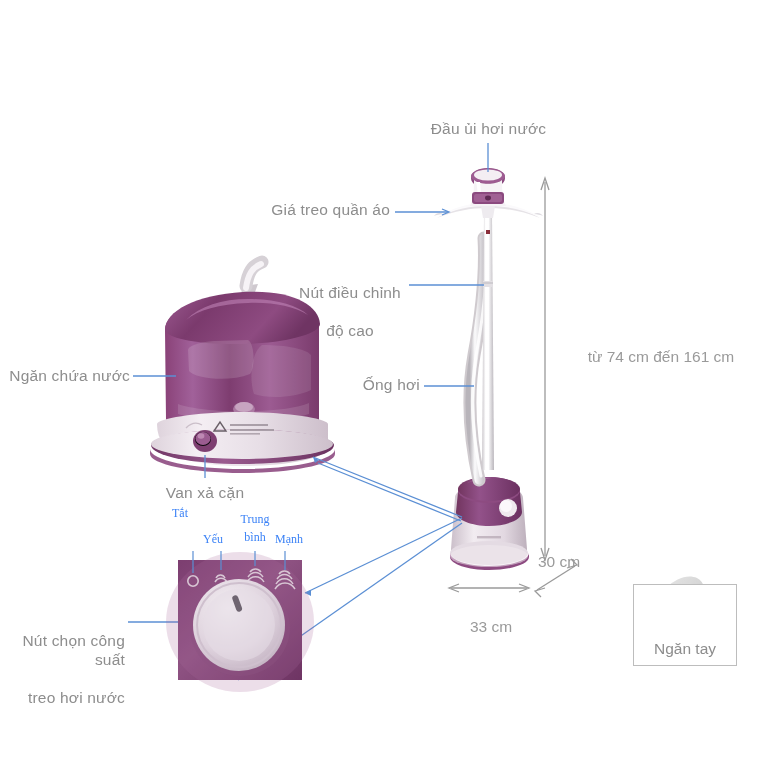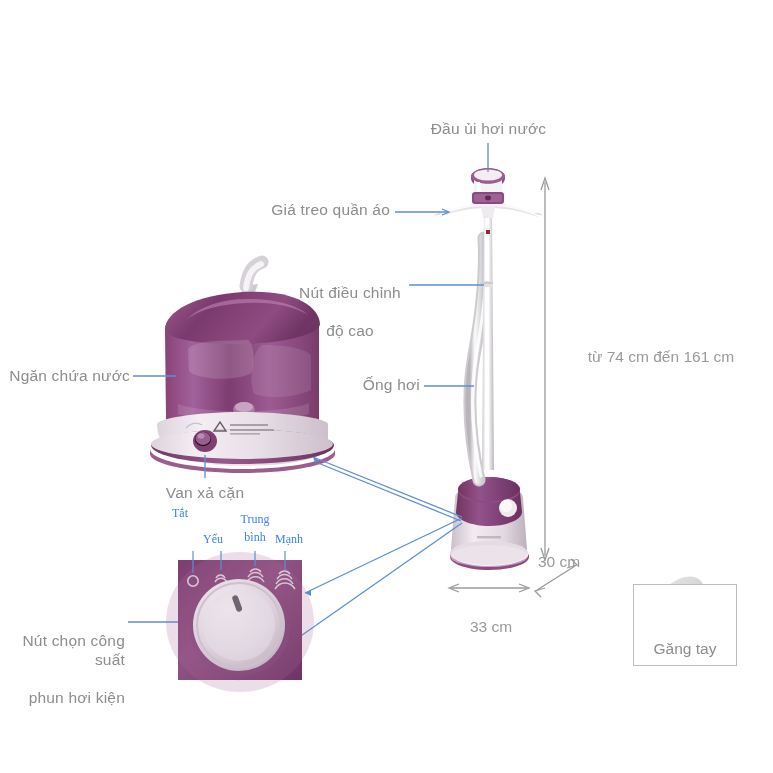--- a/index.html
+++ b/index.html
@@ -307,21 +307,21 @@
   </div>
 
   <div class="lbl r" style="left:300px;top:375px;width:120px;">Ống hơi</div>
 
   <div class="lbl r" style="left:-5px;top:366px;width:135px;">Ngăn chứa nước</div>
 
   <div class="lbl c" style="left:140px;top:483px;width:130px;">Van xả cặn</div>
 
   <div class="lbl r" style="left:-5px;top:612px;width:130px;">
     <span>Nút chọn công suất</span><br>
-    <span>phun hơi kiện</span>
+    <span>treo hơi nước</span>
   </div>
 
   <div class="dim" style="left:556px;top:328px;width:210px;text-align:center;">
     <br>
     <span>từ 74 cm đến 161 cm</span>
   </div>
 
   <div class="dim" style="left:452px;top:597px;width:78px;text-align:center;margin-top:20px;">33 cm</div>
 
   <div class="dim" style="left:538px;top:552px;width:80px;text-align:left;">30 cm</div>
@@ -342,15 +342,15 @@
       <line x1="193" y1="551" x2="193" y2="573"></line>
       <line x1="221" y1="551" x2="221" y2="570"></line>
       <line x1="255" y1="551" x2="255" y2="566"></line>
       <line x1="285" y1="551" x2="285" y2="570"></line>
     </g>
   </svg>
 
 
   <div class="acc-box" style="left:633px;top:584px;width:104px;height:82px;"></div>
 
-  <div class="acc-cap" style="left:633px;top:640px;width:104px;">Găng tay</div>
+  <div class="acc-cap" style="left:633px;top:640px;width:104px;">Ngăn tay</div>
 
 </div>
 
 </body></html>

